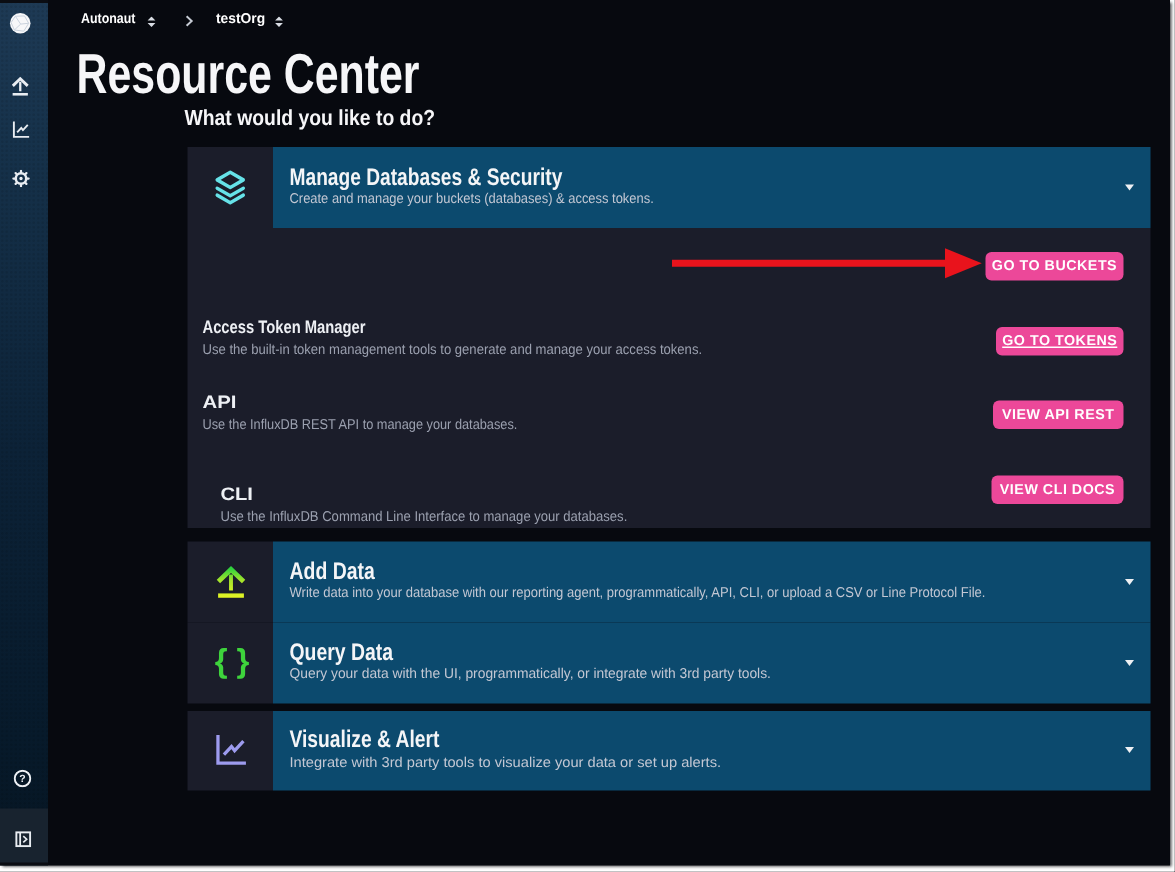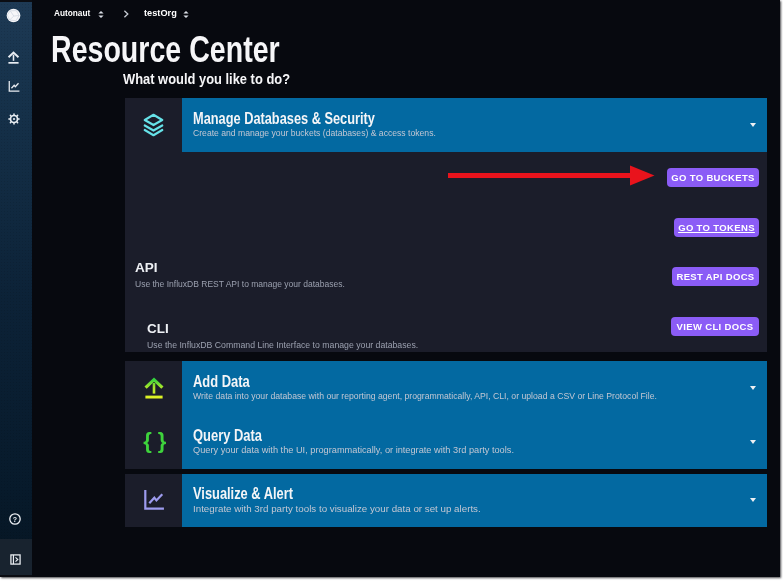--- a/index.html
+++ b/index.html
@@ -21,31 +21,31 @@
 
   h1 { position:absolute; left:51px; top:26.5px; color:#f6f6f8; font-size:37.5px; line-height:44px; font-weight:bold;
     transform-origin:left top; white-space:nowrap; }
   h2 { position:absolute; left:123px; top:71px; color:#f6f6f8; font-size:14.5px; font-weight:bold;
     transform-origin:left top; white-space:nowrap; }
 
   
   .card { position:absolute; left:125px; width:642px; height:53.5px; display:flex; }
   .icell { width:57px; height:100%; background:#1b1d2a; flex:none;
     display:flex; align-items:center; justify-content:center; }
-  .cbody { flex:1; background:#0369a1; padding:10.5px 0 0 11px; position:relative; }
+  .cbody { flex:1; background:#0c4a6e; padding:10.5px 0 0 11px; position:relative; }
   .ctitle { display:table; color:#f4f5f7; font-size:16px; font-weight:bold; transform-origin:left top; white-space:nowrap; line-height:20px;}
   .csub { display:table; color:#c3c7d3; font-size:9.5px; transform-origin:left top; white-space:nowrap; margin-top:-1.5px; line-height:11px; }
   .caret { position:absolute; right:11px; top:50%; margin-top:-2px; width:0; height:0;
     border-left:3.6px solid transparent; border-right:3.6px solid transparent; border-top:4.6px solid #eef0f3; }
 
   .abody { position:absolute; left:125px; top:151.5px; width:642px; height:200px; background:#1b1d2a; }
   .row { position:absolute; left:9.5px; }
   .rtitle { display:table; color:#eef0f4; font-size:12px; font-weight:bold; transform-origin:left top; white-space:nowrap; }
   .rdesc { display:table; color:#9ba0af; font-size:9.5px; transform-origin:left top; white-space:nowrap; margin-top:3.5px; line-height:11px; }
-  .btn { position:absolute; right:8px; height:19px; background:#8b5cf6; border-radius:4px;
+  .btn { position:absolute; right:18px; height:19px; background:#ec4899; border-radius:4px;
     color:#fff; font-size:9.5px; font-weight:bold; letter-spacing:0.35px;
     display:flex; align-items:center; justify-content:center; }
 </style>
 </head>
 <body>
 <div class="app">
 
   <div style="position:absolute;left:54px;top:5.5px;line-height:14px;color:#fff;font-size:9.5px;font-weight:bold;transform:scaleX(0.87);transform-origin:left top;">Autonaut</div>
   <svg style="position:absolute;left:98px;top:10.5px;" width="6" height="7" viewBox="0 0 6 7">
     <polygon points="3 0, 5.6 2.6, 0.4 2.6" fill="#d9dde4"></polygon>
@@ -74,31 +74,35 @@
       </svg>
     </div>
     <div class="cbody">
       <div class="ctitle" id="t1" style="transform:scaleX(0.799);">Manage Databases &amp; Security</div>
       <div class="csub" id="s1" style="transform:scaleX(0.907);">Create and manage your buckets (databases) &amp; access tokens.</div>
       <div class="caret"></div>
     </div>
   </div>
 
   <div class="abody">
+    <div class="row" style="top:59px;">
+      <div class="rtitle" id="r2t" style="transform:scaleX(0.82);">Access Token Manager</div>
+      <div class="rdesc" id="r2d" style="transform:scaleX(0.918);">Use the built-in token management tools to generate and manage your access tokens.</div>
+    </div>
     <div class="row" style="top:109px;text-align:center;">
       <div class="rtitle" id="r3t" style="transform:scaleX(1.13);">API</div>
       <div class="rdesc" id="r3d" style="transform:scaleX(0.896);">Use the InfluxDB REST API to manage your databases.</div>
     </div>
     <div class="row" style="top:170px;margin-left:12px;">
       <div class="rtitle" id="r4t" style="transform:scaleX(1.12);">CLI</div>
       <div class="rdesc" id="r4d" style="transform:scaleX(0.917);">Use the InfluxDB Command Line Interface to manage your databases.</div>
     </div>
     <div class="btn" style="top:16.5px; width:92px;">GO TO BUCKETS</div>
     <div class="btn" style="top:66px; width:85px;text-decoration:underline;">GO TO TOKENS</div>
-    <div class="btn" style="top:115.5px; width:87px;">REST API DOCS</div>
+    <div class="btn" style="top:115.5px; width:87px;">VIEW API REST</div>
     <div class="btn" style="top:165.5px; width:88px;">VIEW CLI DOCS</div>
   </div>
 
   <svg style="position:absolute; left:440px; top:163px;" width="222" height="26" viewBox="0 0 222 26">
     <line x1="8" y1="12.5" x2="192" y2="12.5" stroke="#e9131c" stroke-width="4.8"></line>
     <polygon points="190 2.5 214.5 12.5 190 22.5" fill="#e9131c"></polygon>
   </svg>
 
   <div class="card" style="top:361px;">
     <div class="icell">

